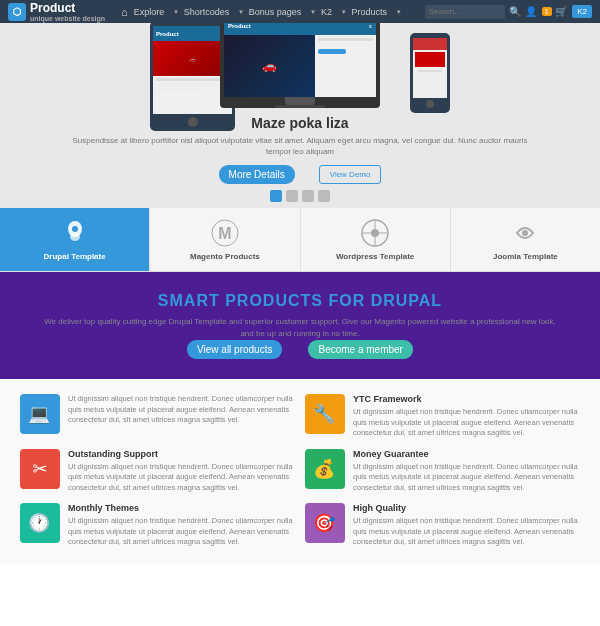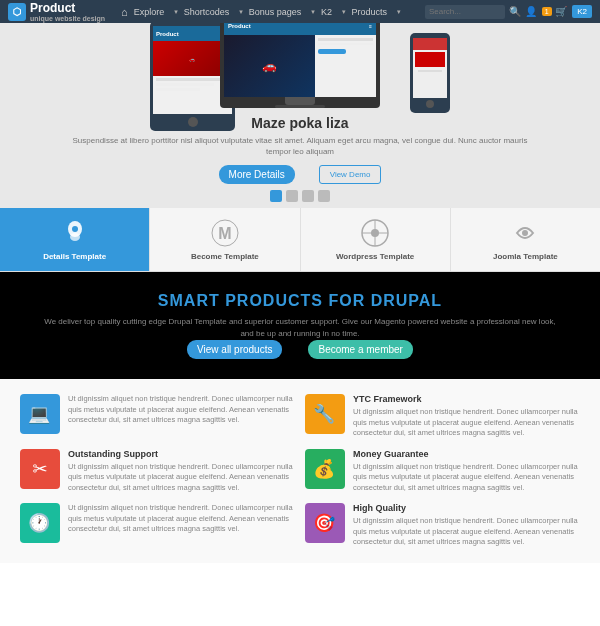--- a/index.html
+++ b/index.html
@@ -316,21 +316,21 @@
       font-size: 8px;
       color: #555;
       text-align: center;
       font-weight: bold;
     }
 
     
     .smart-section {
       text-align: center;
       padding: 20px 40px;
-      background: #000000;
+      background: #4c1d95;
     }
     .smart-title {
       font-size: 16px;
       font-weight: bold;
       color: #333;
       margin-bottom: 6px;
       letter-spacing: 1px;
     }
     .smart-title span { color: #3498db; }
     .smart-desc {
@@ -518,30 +518,30 @@
 <div class="template-tabs">
   <div class="tab-item active">
     <div class="tab-icon" style="color:#fff;">
       <svg width="28" height="28" viewBox="0 0 28 28" fill="none">
         <circle cx="14" cy="14" r="14" fill="transparent"></circle>
         <ellipse cx="14" cy="10" rx="7" ry="8" fill="white" opacity="0.9"></ellipse>
         <ellipse cx="14" cy="18" rx="5" ry="4" fill="white" opacity="0.7"></ellipse>
         <circle cx="14" cy="10" r="3" fill="#3498db"></circle>
       </svg>
     </div>
-    <span class="tab-label">Details Template</span>
+    <span class="tab-label">Drupal Template</span>
   </div>
   <div class="tab-item">
     <div class="tab-icon">
       <svg width="28" height="28" viewBox="0 0 28 28">
         <circle cx="14" cy="14" r="13" fill="none" stroke="#aaa" stroke-width="1"></circle>
         <text x="14" y="20" text-anchor="middle" font-size="16" fill="#aaa" font-weight="bold">M</text>
       </svg>
     </div>
-    <span class="tab-label">Become Template</span>
+    <span class="tab-label">Magento Products</span>
   </div>
   <div class="tab-item">
     <div class="tab-icon">
       <svg width="28" height="28" viewBox="0 0 28 28">
         <circle cx="14" cy="14" r="13" fill="none" stroke="#aaa" stroke-width="1.5"></circle>
         <circle cx="14" cy="14" r="4" fill="#aaa"></circle>
         <line x1="14" y1="1" x2="14" y2="27" stroke="#aaa" stroke-width="1"></line>
         <line x1="1" y1="14" x2="27" y2="14" stroke="#aaa" stroke-width="1"></line>
       </svg>
     </div>
@@ -604,20 +604,21 @@
     <div class="feature-text">
       <div class="feature-title">Money Guarantee</div>
       <div class="feature-desc">Ut dignissim aliquet non tristique hendrerit. Donec ullamcorper nulla quis metus vulputate ut placerat augue eleifend. Aenean venenatis consectetur dui, sit amet ultrices magna sagittis vel.</div>
     </div>
   </div>
       <div class="feature-item">
     <div class="feature-icon-box bg-teal">
       <span style="font-size:18px;">🕐</span>
     </div>
     <div class="feature-text">
+      <div class="feature-title">Monthly Themes</div>
       <div class="feature-desc">Ut dignissim aliquet non tristique hendrerit. Donec ullamcorper nulla quis metus vulputate ut placerat augue eleifend. Aenean venenatis consectetur dui, sit amet ultrices magna sagittis vel.</div>
     </div>
   </div>
       <div class="feature-item">
     <div class="feature-icon-box bg-purple">
       <span style="font-size:18px;">🎯</span>
     </div>
     <div class="feature-text">
       <div class="feature-title">High Quality</div>
       <div class="feature-desc">Ut dignissim aliquet non tristique hendrerit. Donec ullamcorper nulla quis metus vulputate ut placerat augue eleifend. Aenean venenatis consectetur dui, sit amet ultrices magna sagittis vel.</div>

